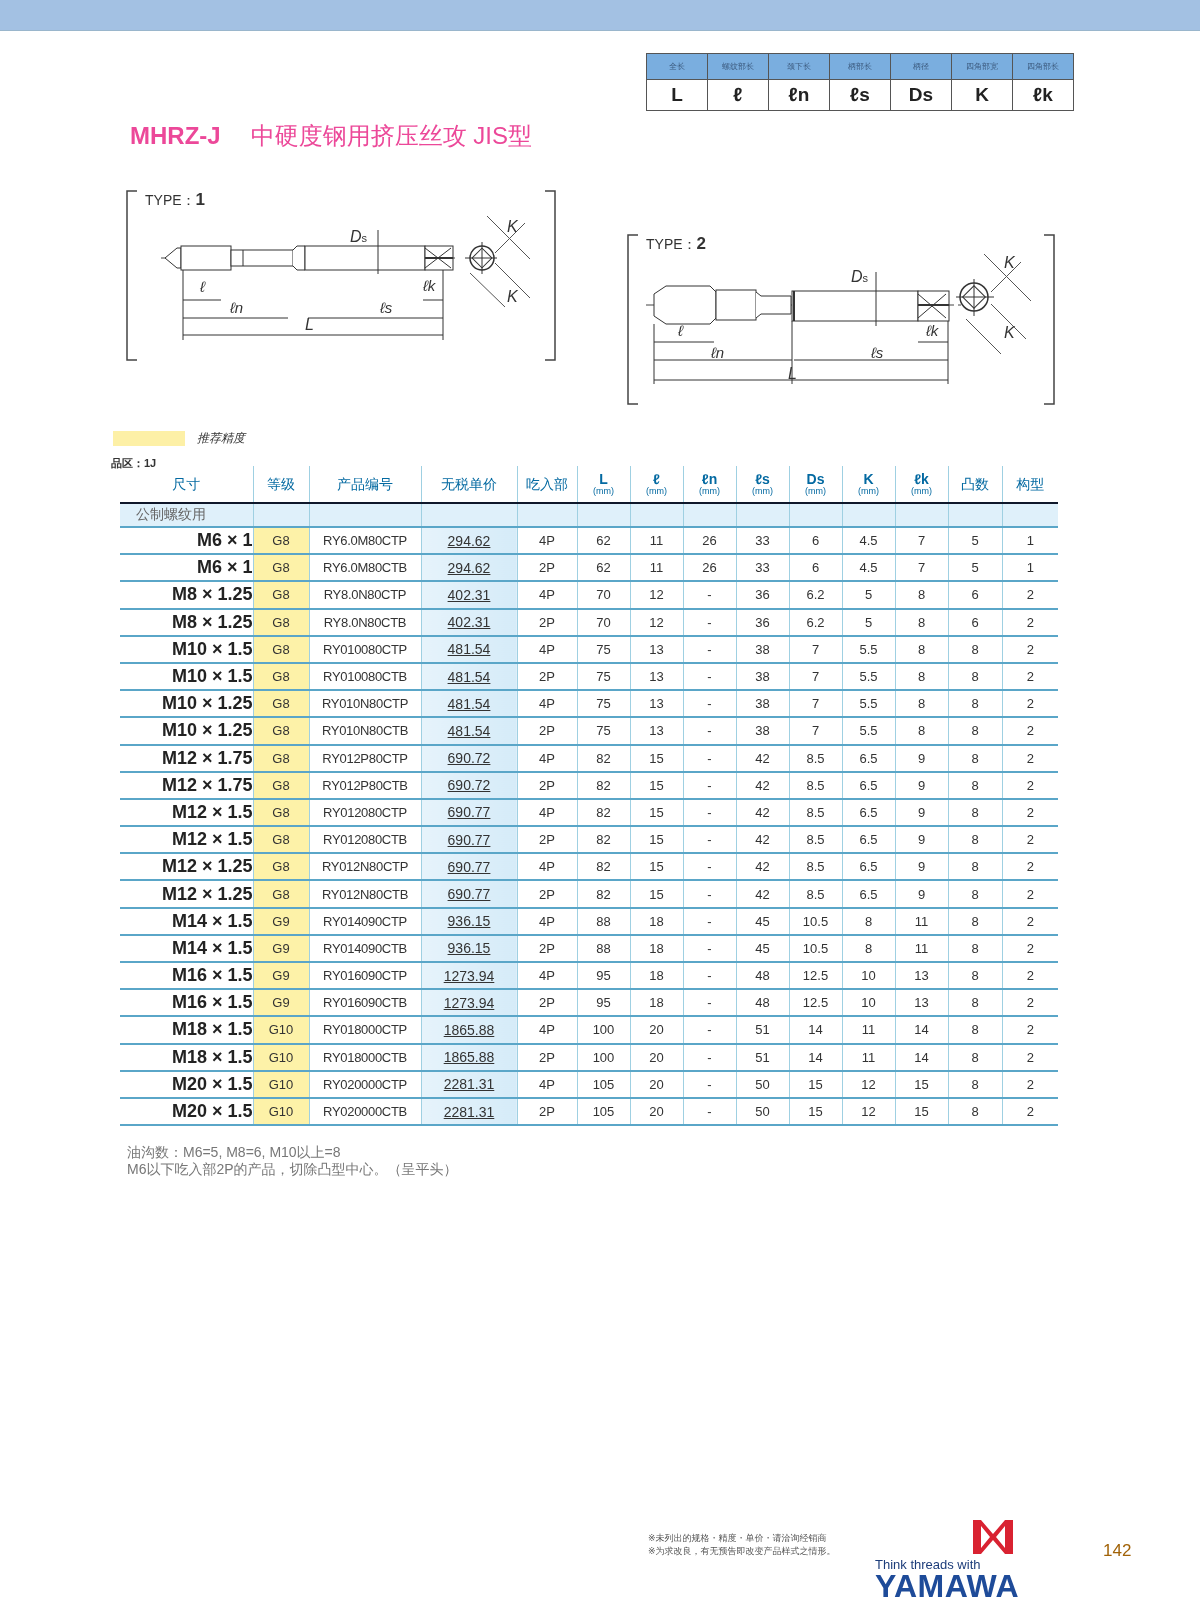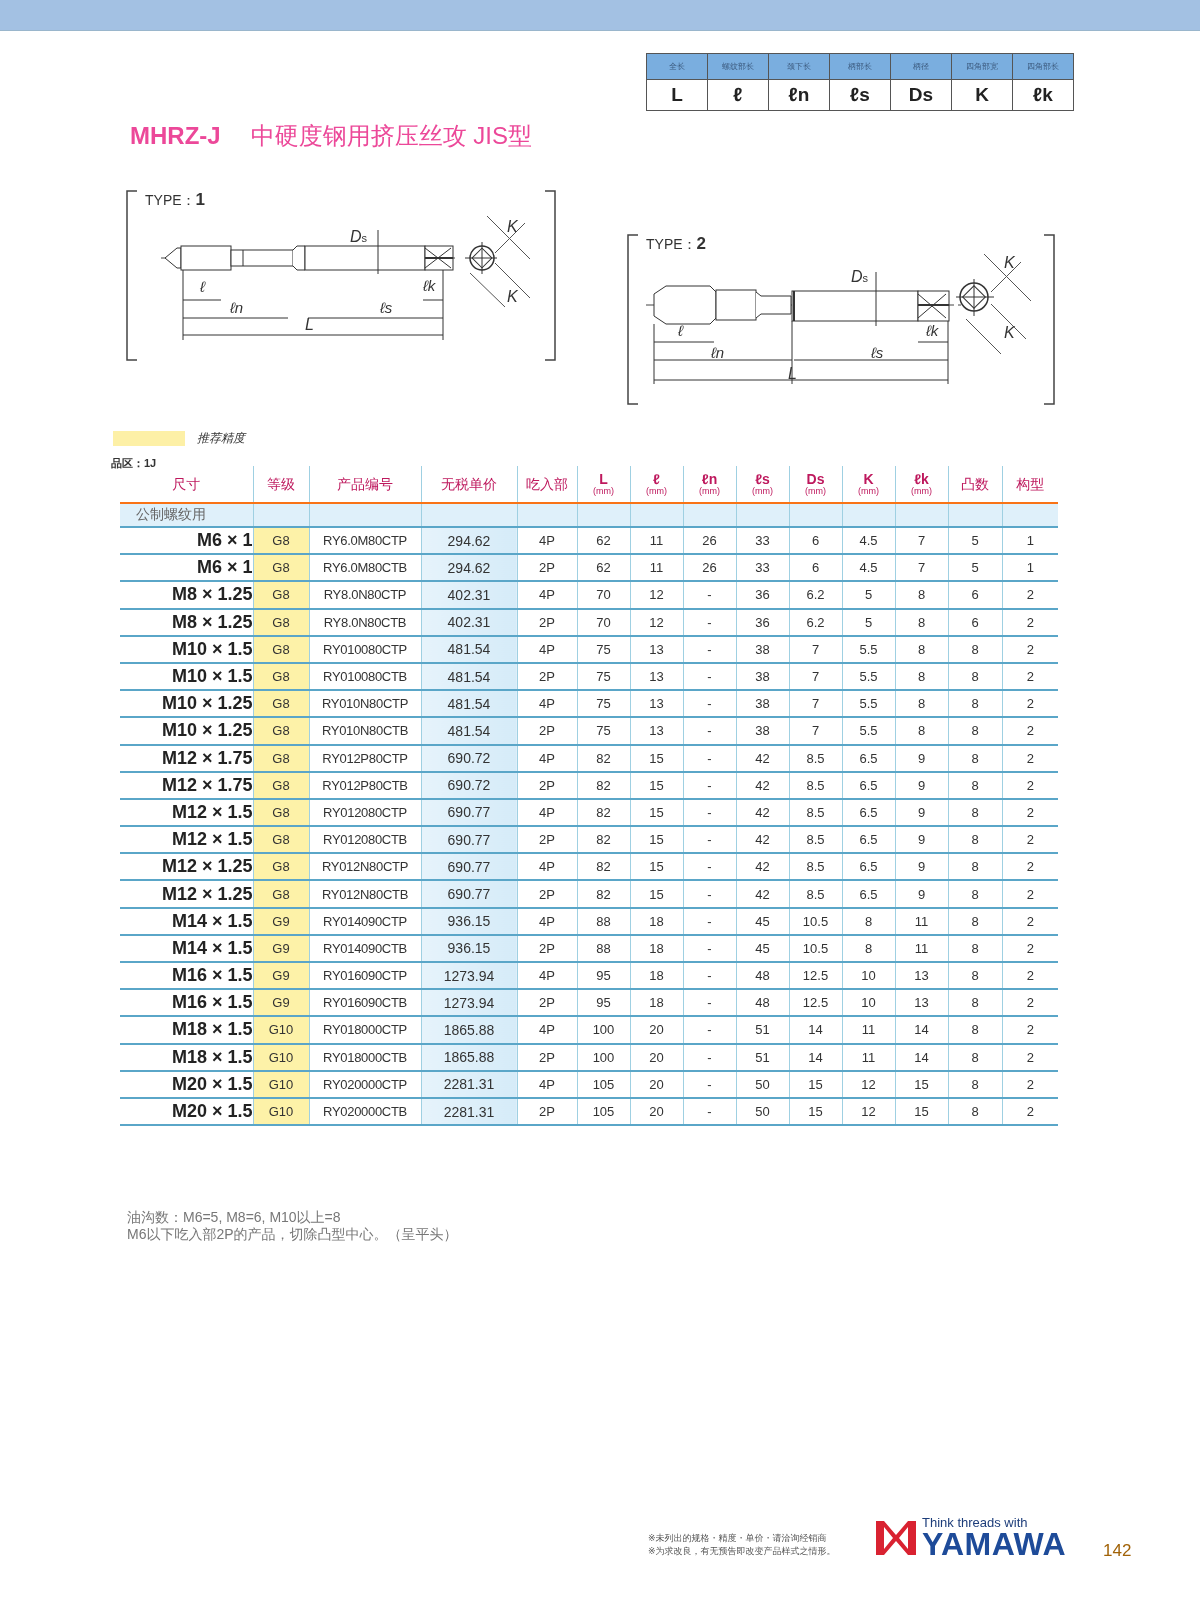--- a/index.html
+++ b/index.html
@@ -19,36 +19,36 @@
   .diagram { position: absolute; }
   .diagram svg { display: block; }
 
   .legend { position: absolute; left: 113px; top: 430px; display: flex; align-items: center; font-style: italic; }
   .legend .swatch { width: 72px; height: 15px; background: #fdf0a6; margin-right: 12px; }
   .legend .txt { font-size: 12px; color: #333; }
   .area { position: absolute; left: 111px; top: 456px; font-size: 11px; font-weight: bold; color: #333; }
 
   table.spec { position: absolute; left: 120px; top: 466px; border-collapse: collapse; }
   table.spec th, table.spec td { text-align: center; }
-  table.spec thead th { height: 37px; font-size: 14px; font-weight: normal; color: #be185d; border-left: 1px solid #9fd0e2; border-bottom: 2px solid #f97316; line-height: 1.05; }
+  table.spec thead th { height: 37px; font-size: 14px; font-weight: normal; color: #0369a1; border-left: 1px solid #9fd0e2; border-bottom: 2px solid #0f172a; line-height: 1.05; }
   table.spec thead th:first-child { border-left: none; }
   table.spec thead th .unit { display: block; font-size: 9px; }
   table.spec thead th .sym { font-weight: bold; font-size: 14px; }
   table.spec tr.cat td { height: 24px; background: #dff0fa; border-left: 1px solid #9fd0e2; border-bottom: 2px solid #5aa6c8; font-size: 14px; color: #666; }
   table.spec tr.cat td:first-child { border-left: none; text-align: left; padding-left: 16px; }
   table.spec tbody tr.row td { height: 27.2px; border-left: 1px solid #9fd0e2; border-bottom: 2px solid #5aa6c8; font-size: 13px; color: #333; font-family: "Liberation Sans Narrow", "Liberation Sans", sans-serif; }
   table.spec tbody tr.row td:first-child { border-left: none; text-align: right; padding-left: 10px; font-size: 18px; font-weight: bold; color: #222; }
   table.spec td.grade { background: #fdf2a8; }
-  table.spec td.price { background: linear-gradient(to right, #e6f3fb, #d5ebf8); font-size: 14px !important; }
+  table.spec td.price { background: linear-gradient(to right, #e6f3fb, #d5ebf8); font-size: 14px !important; text-decoration: underline; }
   table.spec td.pn { font-size: 13px; letter-spacing: -0.3px; }
 
-  .notes { position: absolute; left: 127px; top: 1209px; font-size: 14px; color: #777; line-height: 17px; }
+  .notes { position: absolute; left: 127px; top: 1144px; font-size: 14px; color: #777; line-height: 17px; }
 
   .footer-notes { position: absolute; left: 648px; top: 1532px; font-size: 9px; color: #555; line-height: 13px; }
-  .logo { position: absolute; left: 875px; top: 1516px; display: flex; align-items: flex-end; }
+  .logo { position: absolute; left: 875px; top: 1516px; display: flex; align-items: flex-end; flex-direction: column; }
   .logo .mark { width: 42px; height: 42px; margin-right: 5px; }
   .logo .words { display: flex; flex-direction: column; }
   .logo .tag { font-size: 13px; color: #1d3d7a; line-height: 13px; }
   .logo .brand { font-size: 32px; font-weight: bold; color: #1e4b99; line-height: 30px; letter-spacing: 0.5px; }
   .pageno { position: absolute; left: 1103px; top: 1541px; font-size: 17px; color: #a16207; }
 </style>
 </head>
 <body>
 
 <div class="topbar"></div>

